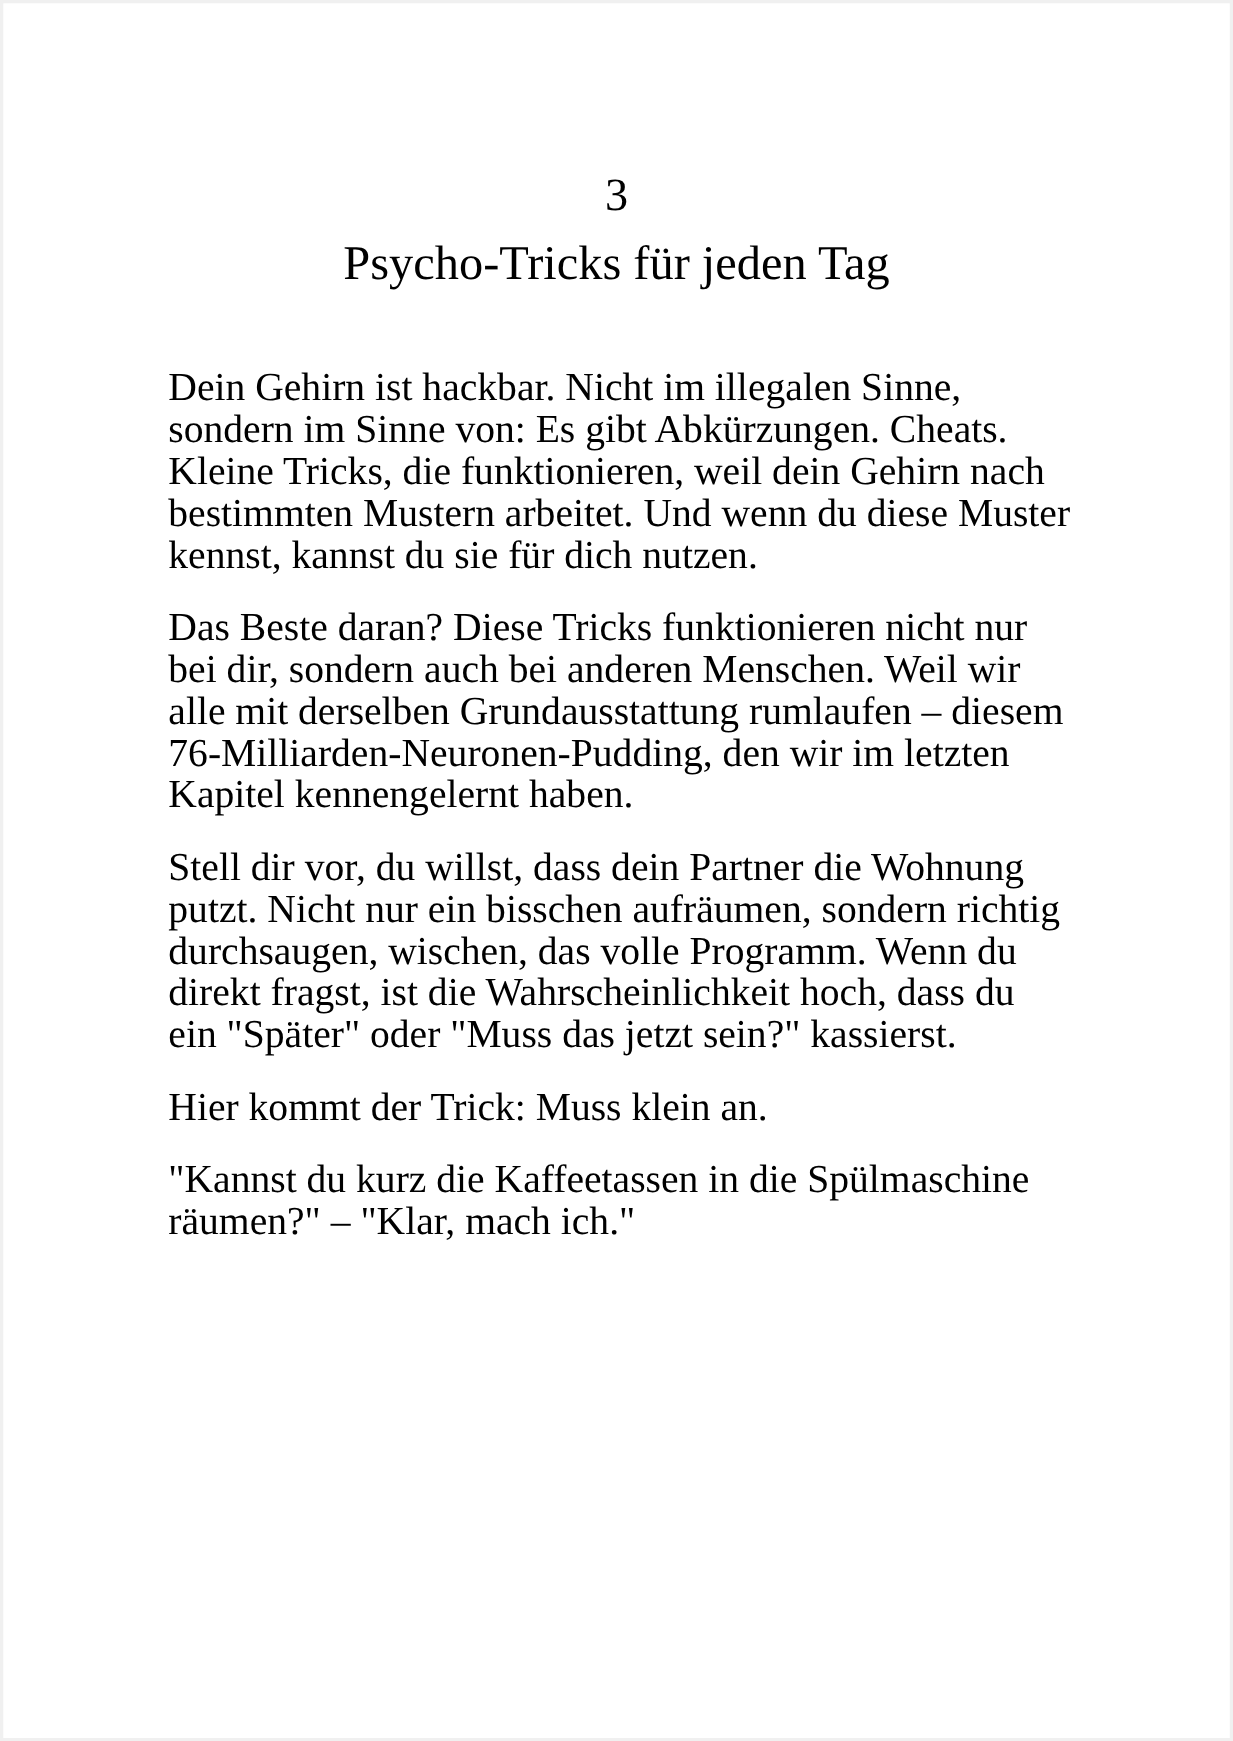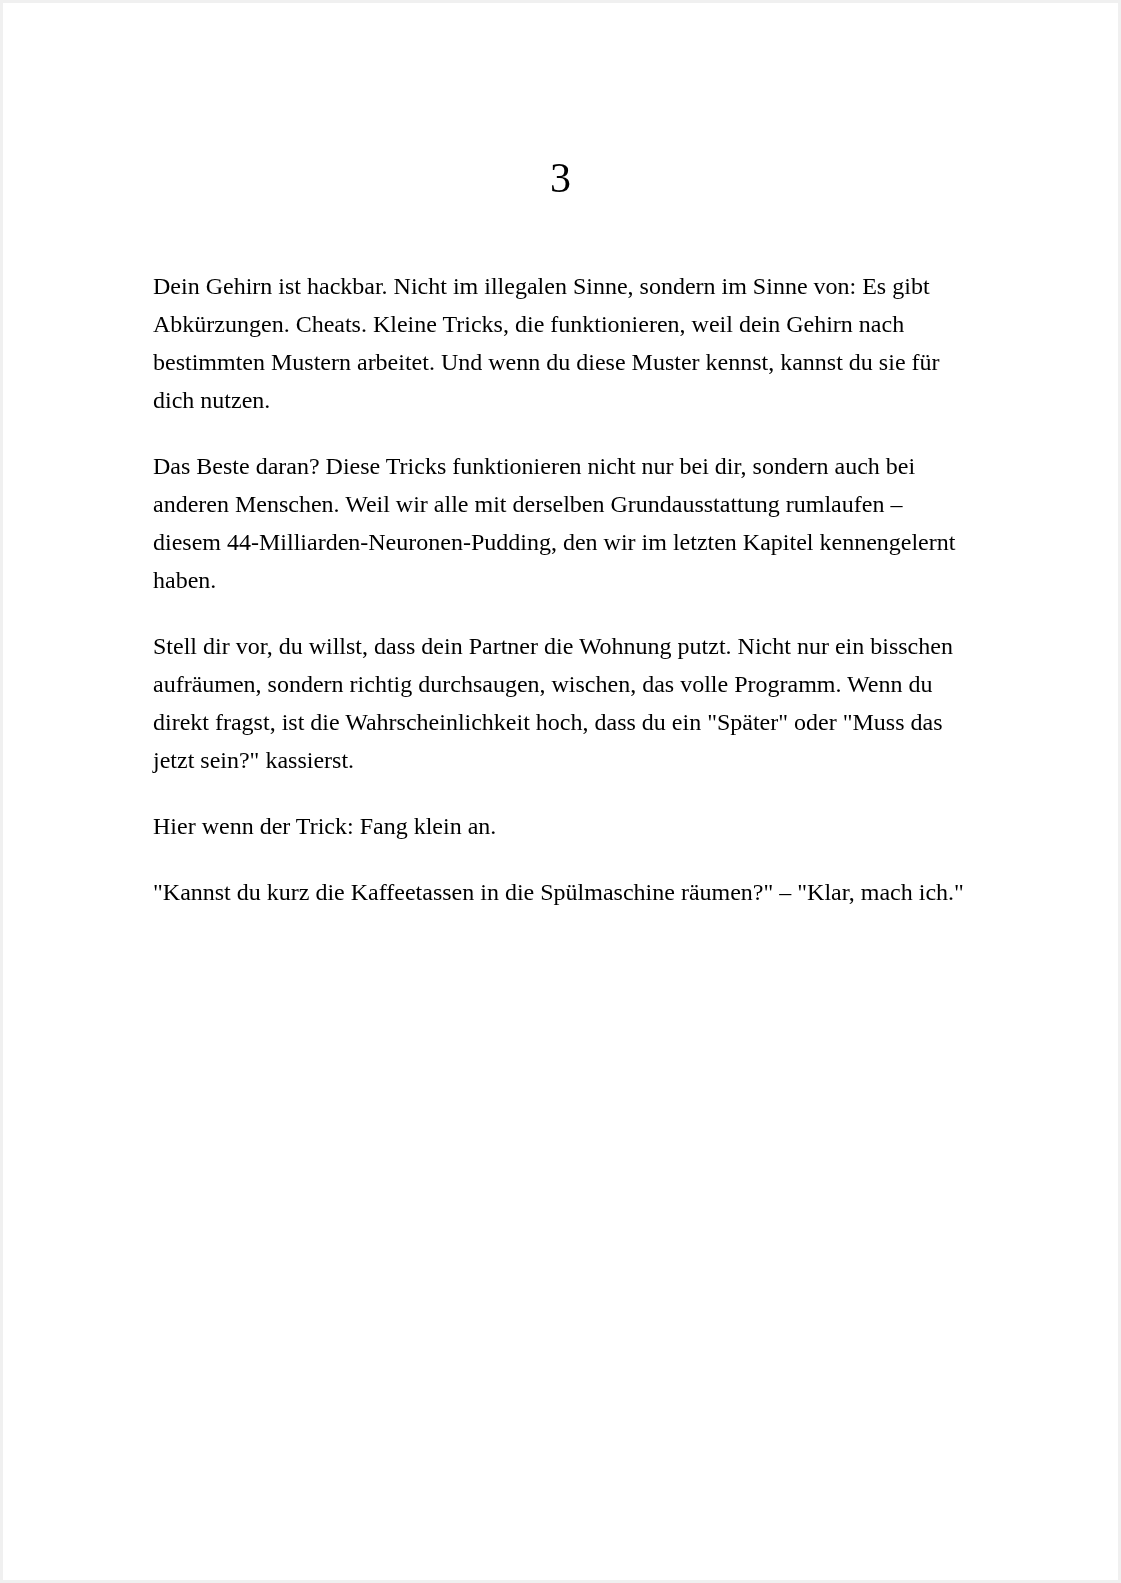--- a/index.html
+++ b/index.html
@@ -30,36 +30,37 @@
   .chapter-title {
     margin: 4px 0 0 0;
     font-size: 44px;
     line-height: 62px;
     text-align: center;
     font-weight: 400;
   }
   .body-text {
     margin: 62px 145px 0 150px;
     width: 820px;
-    font-size: 24px;
+    font-size: 36px;
     line-height: 38px;
     text-align: left;
   }
   .body-text p {
     margin: 0 0 28px 0;
   }
 </style>
 </head>
 <body>
 
 <div class="page">
   <header>
     <div class="chapter-number">3</div>
+    <h1 class="chapter-title">Psycho-Tricks für jeden Tag</h1>
   </header>
 
   <main class="body-text">
     <p>Dein Gehirn ist hackbar. Nicht im illegalen Sinne, sondern im Sinne von: Es gibt Abkürzungen. Cheats. Kleine Tricks, die funktionieren, weil dein Gehirn nach bestimmten Mustern arbeitet. Und wenn du diese Muster kennst, kannst du sie für dich nutzen.</p>
-    <p>Das Beste daran? Diese Tricks funktionieren nicht nur bei dir, sondern auch bei anderen Menschen. Weil wir alle mit derselben Grundausstattung rumlaufen – diesem 44-Milliarden-Neuronen-Pudding, den wir im letzten Kapitel kennengelernt haben.</p>
+    <p>Das Beste daran? Diese Tricks funktionieren nicht nur bei dir, sondern auch bei anderen Menschen. Weil wir alle mit derselben Grundausstattung rumlaufen – diesem 76-Milliarden-Neuronen-Pudding, den wir im letzten Kapitel kennengelernt haben.</p>
     <p>Stell dir vor, du willst, dass dein Partner die Wohnung putzt. Nicht nur ein bisschen aufräumen, sondern richtig durchsaugen, wischen, das volle Programm. Wenn du direkt fragst, ist die Wahrscheinlichkeit hoch, dass du ein "Später" oder "Muss das jetzt sein?" kassierst.</p>
-    <p>Hier wenn der Trick: Fang klein an.</p>
+    <p>Hier kommt der Trick: Muss klein an.</p>
     <p>"Kannst du kurz die Kaffeetassen in die Spülmaschine räumen?" – "Klar, mach ich."</p>
   </main>
 </div>
 
 </body></html>

